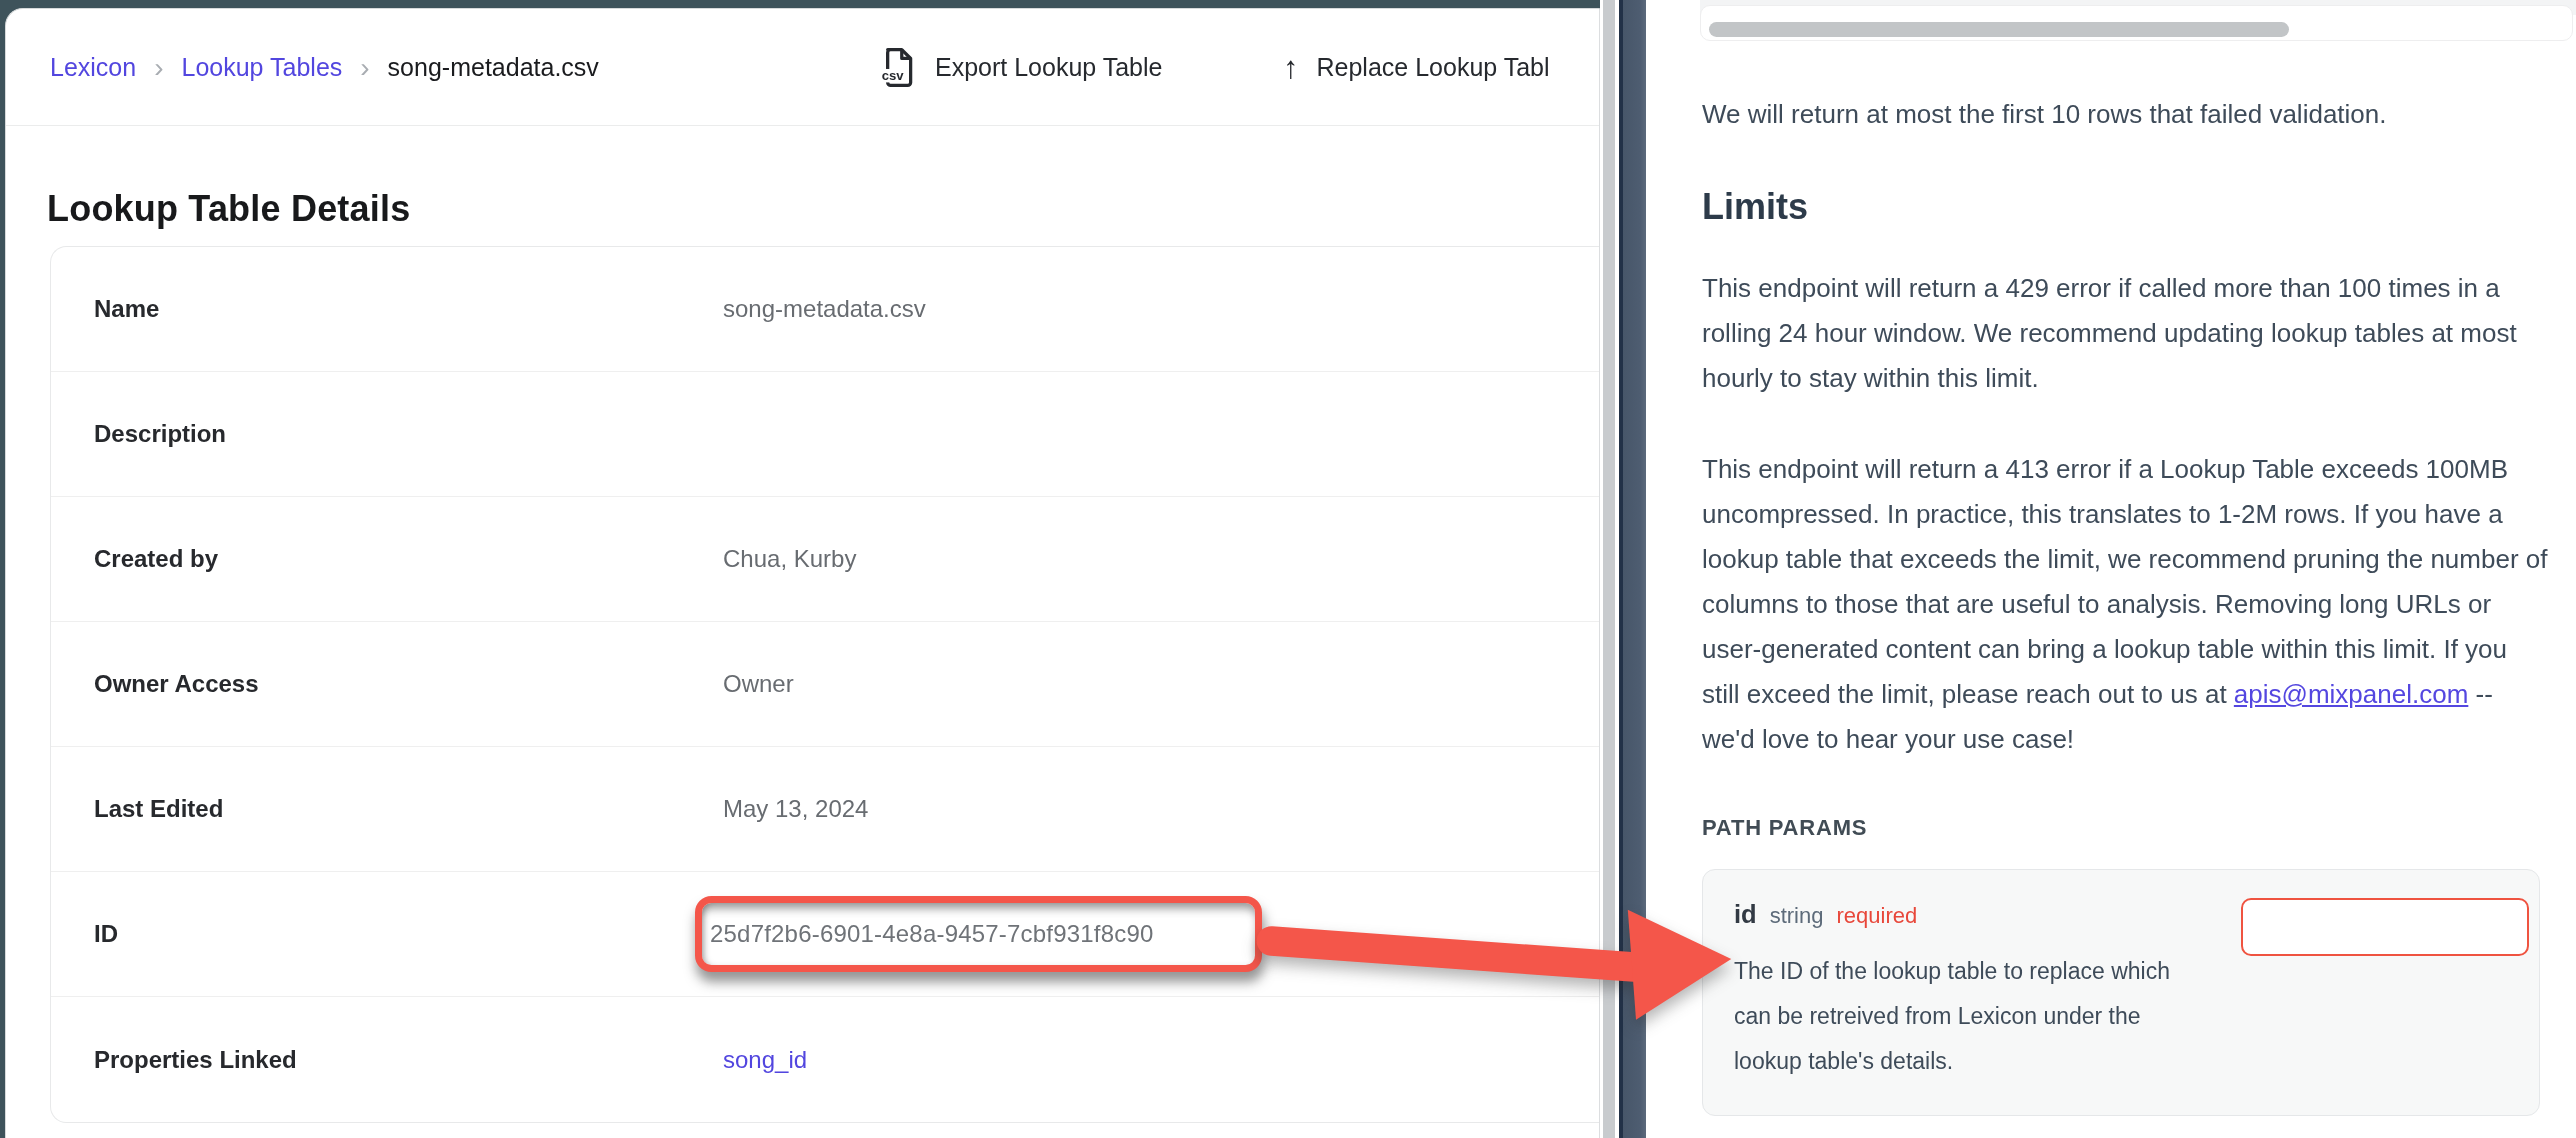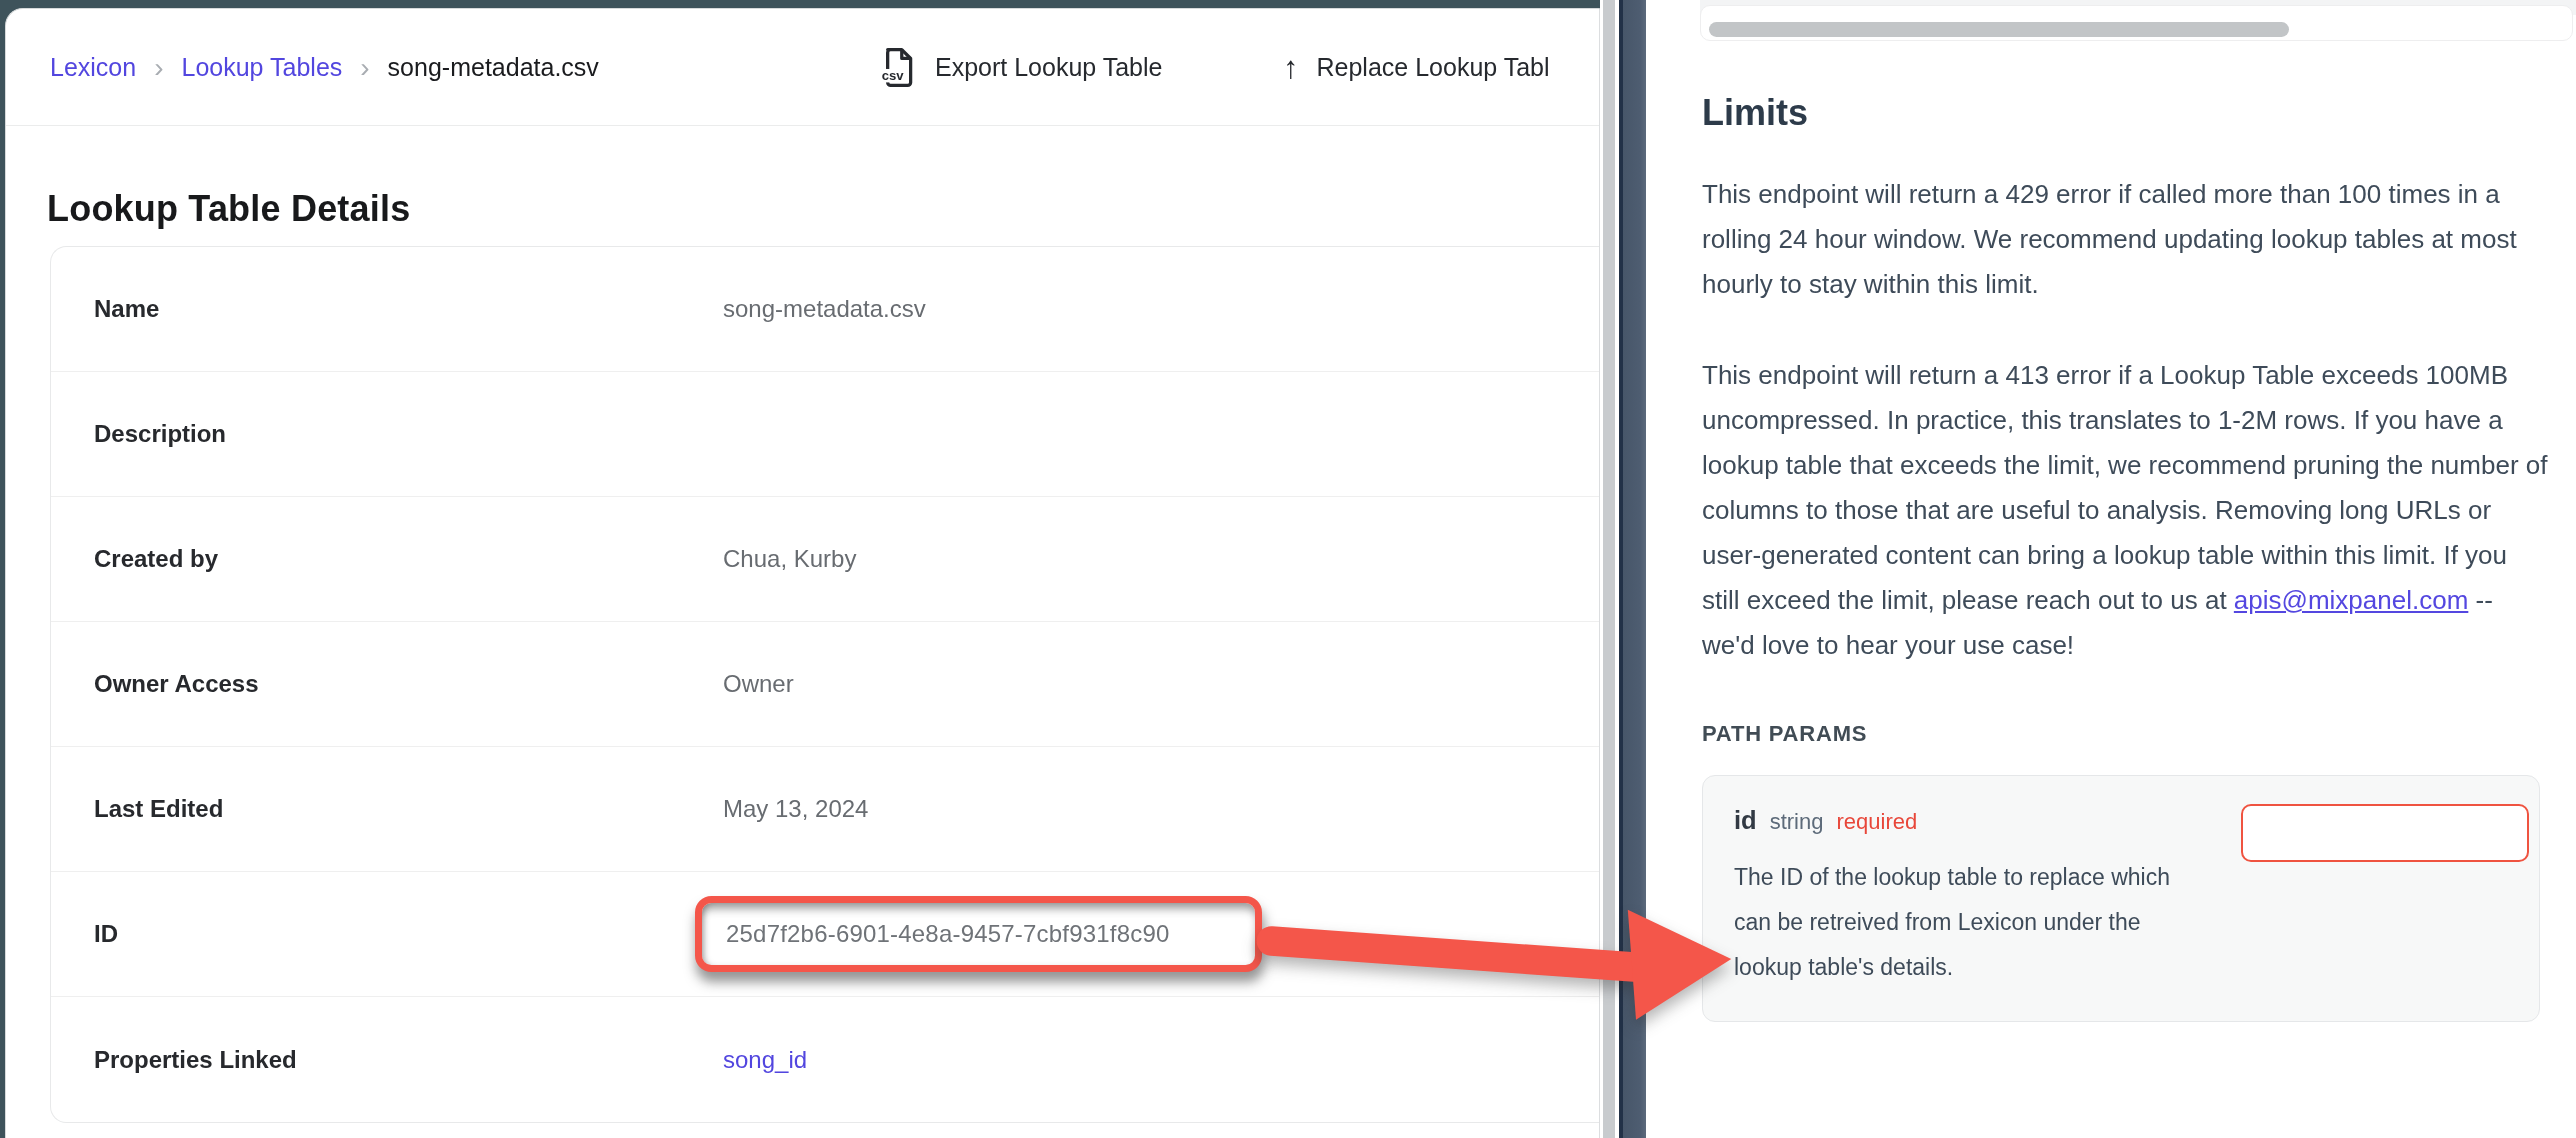--- a/index.html
+++ b/index.html
@@ -39,21 +39,21 @@
   .detail-row { position:relative; height:125px; border-bottom:1.6px solid #efefef; }
   .detail-row:last-child { border-bottom:none; }
   .row-label { position:absolute; left:43px; top:50%; transform:translateY(-50%);
     font-size:24px; font-weight:600; color:#27292d; }
   .row-value { position:absolute; left:672px; top:50%; transform:translateY(-50%);
     font-size:24px; color:#686c71; white-space:nowrap; }
   .prop-link { color:#5246df; text-decoration:none; }
 
   .id-highlight { position:absolute; left:644px; top:50%; transform:translateY(-50%);
     width:567px; height:76px; background:#ffffff; border:7.4px solid #f4564a;
-    border-radius:16.4px; display:flex; align-items:center; padding-left:24px;
+    border-radius:16.4px; display:flex; align-items:center; padding-left:8px;
     box-shadow:1.6px 10px 11.5px rgba(45,45,45,.5),
                inset 0 8.2px 8.2px -2.5px rgba(45,45,45,.45),
                inset 5px 0 6.6px -3.3px rgba(45,45,45,.35);
     font-size:24px; color:#6f7378; white-space:nowrap; letter-spacing:0.2px; }
 
   
   .v-scroll-track { position:absolute; left:1603px; top:0; width:12.3px;
     height:1139px; background:#c8cbce; }
   .navy-band { position:absolute; left:1619px; top:0; width:27px; height:1139px;
     background:linear-gradient(to right, #223147 0px, #223147 4.1px,
@@ -180,20 +180,21 @@
 <div class="v-scroll-track"></div>
 <div class="navy-band"></div>
 
 <div class="right-panel">
   <div class="rp-topstrip"></div>
   <div class="hscroll-shell">
     <div class="hscroll-thumb"></div>
   </div>
 
   <div class="rp-content">
+    <p class="rp-body rp-intro">We will return at most the first 10 rows that failed validation.</p>
 
     <h2 class="rp-h2">Limits</h2>
 
     <p class="rp-body rp-p1">This endpoint will return a 429 error if called more than 100 times in a rolling 24 hour window. We recommend updating lookup tables at most hourly to stay within this limit.</p>
 
     <p class="rp-body"><span>This endpoint will return a 413 error if a Lookup Table exceeds 100MB uncompressed. In practice, this translates to 1-2M rows. If you have a lookup table that exceeds the limit, we recommend pruning the number of columns to those that are useful to analysis. Removing long URLs or user-generated content can bring a lookup table within this limit. If you still exceed the limit, please reach out to us at </span><a class="email-link" href="#">apis@mixpanel.com</a><span> -- we'd love to hear your use case!</span></p>
 
     <div class="path-params">PATH PARAMS</div>
 
     <div class="param-card">

